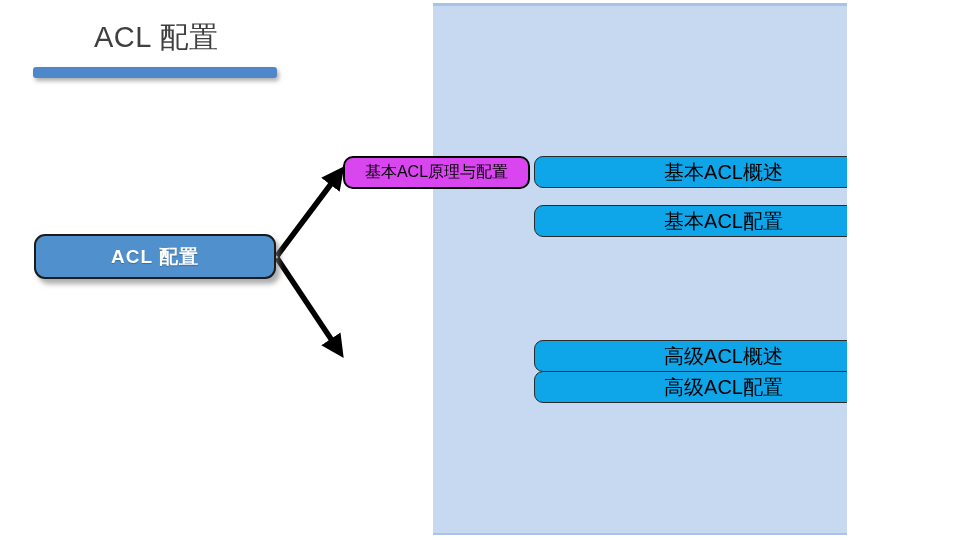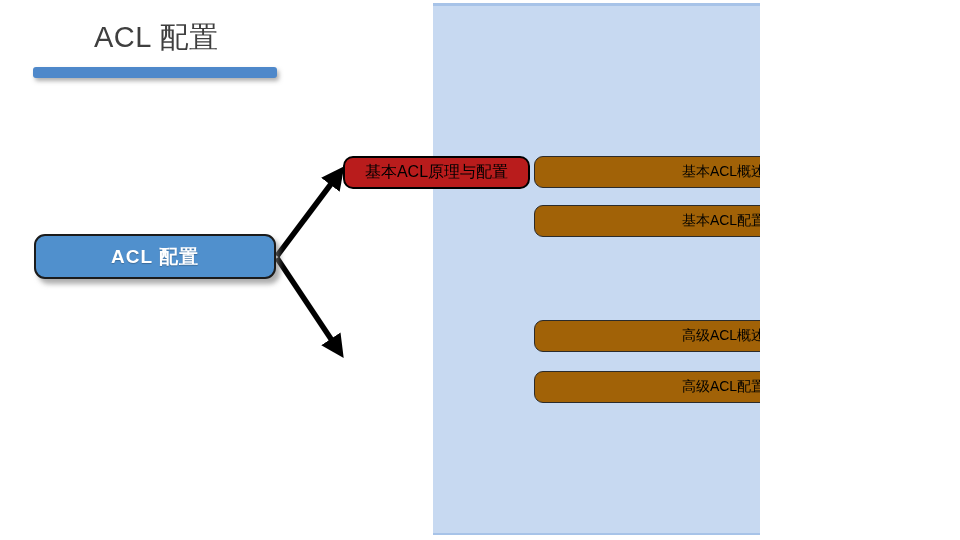--- a/index.html
+++ b/index.html
@@ -3,21 +3,21 @@
 <meta charset="utf-8">
 <title>ACL 配置</title>
 <style>
   html, body {
     margin: 0;
     padding: 0;
     background: #ffffff;
   }
   #slide {
     position: relative;
-    width: 760px;
+    width: 847px;
     height: 540px;
     background: #ffffff;
     overflow: hidden;
     font-family: "Liberation Sans", "DejaVu Sans", sans-serif;
     text-decoration: underline;
   }
 
   
   #right-panel {
     position: absolute;
@@ -82,54 +82,54 @@
     top: 0;
     width: 960px;
     height: 540px;
     pointer-events: none;
   }
 
   
   .branch-label {
     position: absolute;
     height: 33px;
-    background: #b91c1c;
+    background: #d946ef;
     border: 2px solid #000000;
     border-radius: 10px;
     box-sizing: border-box;
     display: flex;
     align-items: center;
     justify-content: center;
     font-size: 16px;
     color: #000000;
     white-space: nowrap;
   }
   #branch-basic  { left: 343px; top: 156px; width: 187px; }
   #branch-adv    { left: 343px; top: 336px; width: 187px; }
 
   
   .leaf-box {
     position: absolute;
     left: 534px;
     width: 379px;
     height: 32px;
-    background: #a16207;
+    background: #0ea5e9;
     border: 1.5px solid #2b2b2b;
     border-radius: 9px;
     box-sizing: border-box;
     display: flex;
     align-items: center;
     justify-content: center;
-    font-size: 14px;
+    font-size: 20px;
     color: #000000;
     white-space: nowrap;
   }
   #leaf-basic-1 { top: 156px; }
   #leaf-basic-2 { top: 205px; }
-  #leaf-adv-1   { top: 320px; }
+  #leaf-adv-1   { top: 340px; }
   #leaf-adv-2   { top: 371px; }
 </style>
 </head>
 <body>
 
 <div id="slide">
 
   <div id="right-panel"></div>
 
   <div id="title-text">ACL 配置</div>

